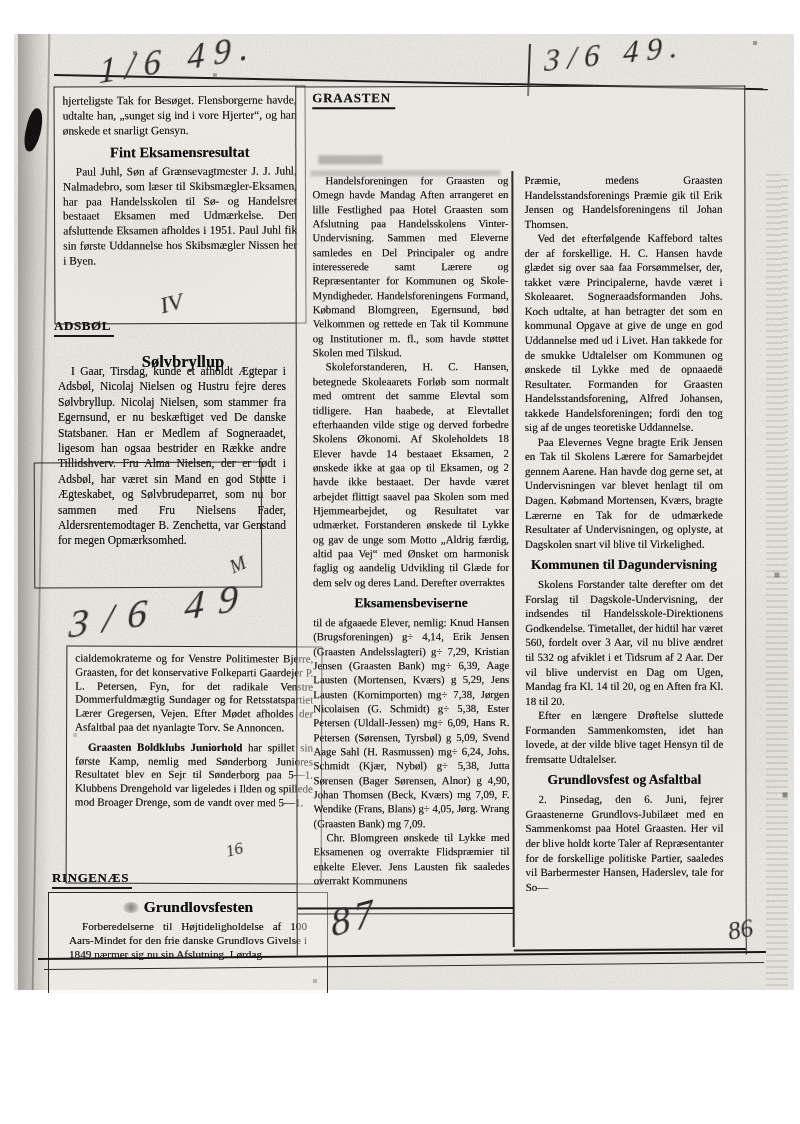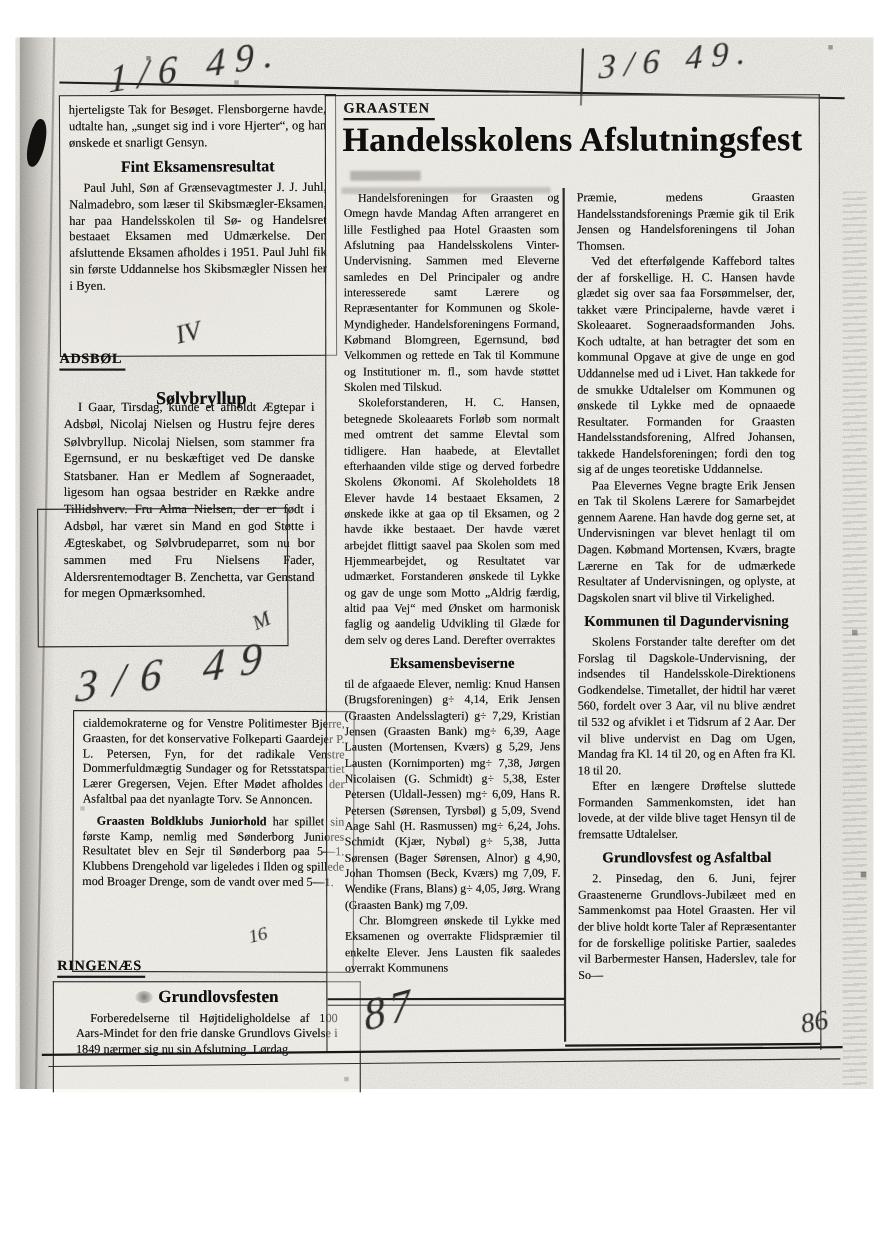--- a/index.html
+++ b/index.html
@@ -138,21 +138,20 @@
 
   <div class="seclabel" style="left:38px;top:836px;">RINGENÆS</div>
 
   <div class="box box3">
     <h3 class="headc h-grundlov"><span class="doodle"></span><span>Grundlovsfesten</span></h3>
     <p class="np ind">Forberedelserne til Højtideligholdelse af 100 Aars-Mindet for den frie danske Grundlovs Givelse i 1849 nærmer sig nu sin Afslutning. Lørdag</p>
   </div>
 
   <div class="mainbox">
     <div class="kicker">GRAASTEN</div>
-    <div class="headline">Handelsskolens Afslutningsfest</div>
     <div class="smudge1"></div>
     <div class="smudge2"></div>
     <div class="coldiv"></div>
 
     <div class="colA">
       <p class="np ind">Handelsforeningen for Graasten og Omegn havde Mandag Aften arrangeret en lille Festlighed paa Hotel Graasten som Afslutning paa Handelsskolens Vinter-Undervisning. Sammen med Eleverne samledes en Del Principaler og andre interesserede samt Lærere og Repræsentanter for Kommunen og Skole-Myndigheder. Handelsforeningens Formand, Købmand Blomgreen, Egernsund, bød Velkommen og rettede en Tak til Kommune og Institutioner m. fl., som havde støttet Skolen med Tilskud.</p>
       <p class="np ind">Skoleforstanderen, H. C. Hansen, betegnede Skoleaarets Forløb som normalt med omtrent det samme Elevtal som tidligere. Han haabede, at Elevtallet efterhaanden vilde stige og derved forbedre Skolens Økonomi. Af Skoleholdets 18 Elever havde 14 bestaaet Eksamen, 2 ønskede ikke at gaa op til Eksamen, og 2 havde ikke bestaaet. Der havde været arbejdet flittigt saavel paa Skolen som med Hjemmearbejdet, og Resultatet var udmærket. Forstanderen ønskede til Lykke og gav de unge som Motto „Aldrig færdig, altid paa Vej“ med Ønsket om harmonisk faglig og aandelig Udvikling til Glæde for dem selv og deres Land. Derefter overraktes</p>
       <h4 class="headc h-small">Eksamensbeviserne</h4>
       <p class="np">til de afgaaede Elever, nemlig: Knud Hansen (Brugsforeningen) g÷ 4,14, Erik Jensen (Graasten Andelsslagteri) g÷ 7,29, Kristian Jensen (Graasten Bank) mg÷ 6,39, Aage Lausten (Mortensen, Kværs) g 5,29, Jens Lausten (Kornimporten) mg÷ 7,38, Jørgen Nicolaisen (G. Schmidt) g÷ 5,38, Ester Petersen (Uldall-Jessen) mg÷ 6,09, Hans R. Petersen (Sørensen, Tyrsbøl) g 5,09, Svend Aage Sahl (H. Rasmussen) mg÷ 6,24, Johs. Schmidt (Kjær, Nybøl) g÷ 5,38, Jutta Sørensen (Bager Sørensen, Alnor) g 4,90, Johan Thomsen (Beck, Kværs) mg 7,09, F. Wendike (Frans, Blans) g÷ 4,05, Jørg. Wrang (Graasten Bank) mg 7,09.</p>
       <p class="np ind">Chr. Blomgreen ønskede til Lykke med Eksamenen og overrakte Flidspræmier til enkelte Elever. Jens Lausten fik saaledes overrakt Kommunens</p>

